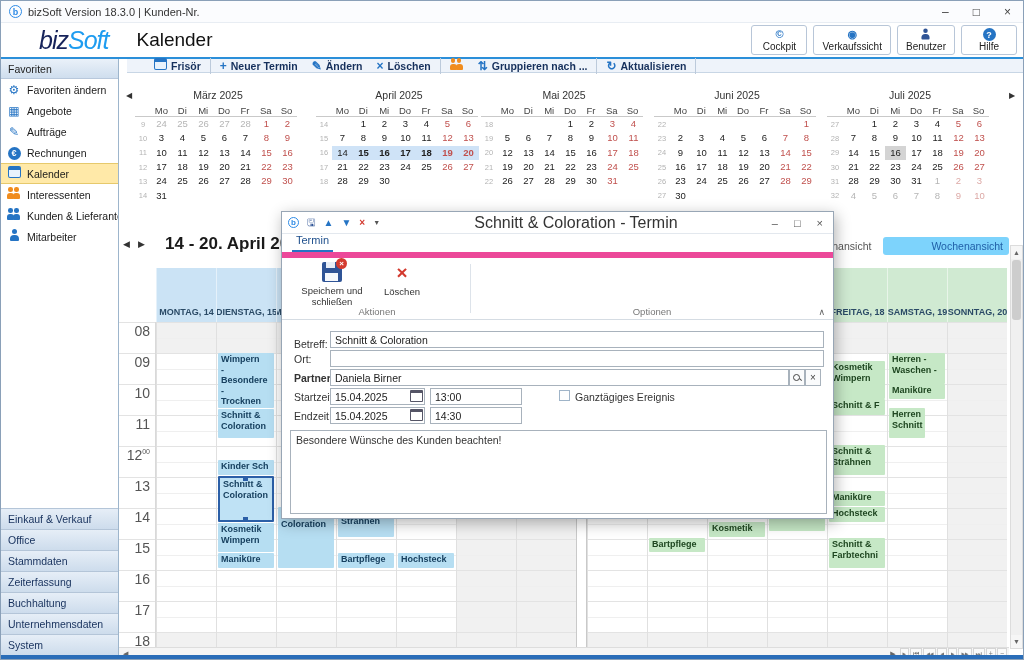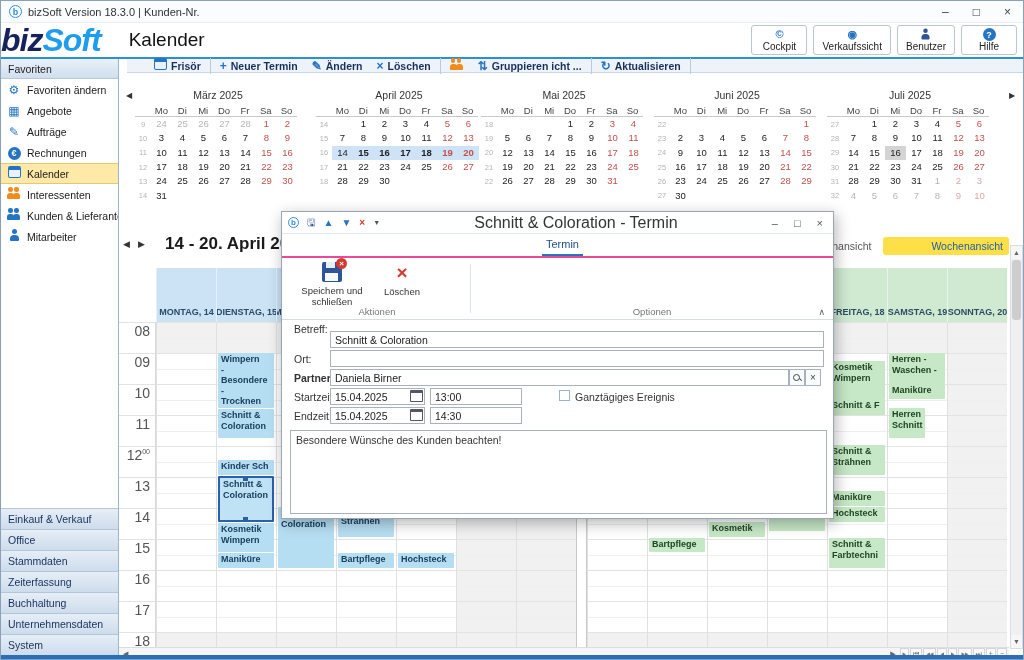--- a/index.html
+++ b/index.html
@@ -9,21 +9,21 @@
 
   
   .titlebar { position:absolute; left:0; top:0; width:1024px; height:22px; background:#fbfcfe; border-bottom:1px solid #e8edf3; display:flex; align-items:center; padding:0 8px; }
   .titlebar .blogo { width:13px; height:13px; border:1.5px solid #2e8be6; border-radius:50%; color:#2e8be6; font-size:9px; font-weight:bold; display:flex; align-items:center; justify-content:center; margin-right:6px; }
   .titlebar .ttext { font-size:11px; color:#333; }
   .winbtns { margin-left:auto; display:flex; gap:24px; padding-right:6px; }
   .winbtns span { font-size:12px; color:#444; line-height:22px; }
 
   
   .header { position:absolute; left:0; top:22px; width:1024px; height:34px; background:#fff; display:flex; align-items:center; }
-  .logo { font-size:32px; font-weight:bold; font-style:italic; letter-spacing:-1px; line-height:34px; }
+  .logo { font-size:25px; font-weight:normal; font-style:italic; letter-spacing:-1px; margin-left:38px; line-height:34px; }
   .logo .lb { color:#16235a; } .logo .ls { color:#1e9cf0; }
   .pagetitle { font-size:19px; color:#111; margin-left:28px; }
   .hdr-buttons { margin-left:auto; display:flex; gap:6px; margin-right:8px; }
   .hdr-btn { min-width:56px; height:30px; border:1px solid #b8c6d8; border-radius:3px; background:#fff; display:flex; flex-direction:column; align-items:center; justify-content:center; padding:1px 8px; cursor:default; }
   .hdr-btn .hic { font-size:11px; color:#2574c4; line-height:12px; height:13px; font-weight:bold; }
   .hdr-btn .hlb { font-size:10px; color:#222; line-height:12px; }
   .accentline { position:absolute; left:0; top:56px; width:1024px; height:2px; background:#2b8fd9; }
 
   
   .sidebar { position:absolute; left:0; top:58px; width:118px; height:596px; background:#fff; border-right:1px solid #9db5cc; }
@@ -65,21 +65,21 @@
   .mc-sel { background:#cfe3f7; } .mc-selb { background:#cfe3f7; font-weight:bold; }
   .mc-selwe { background:#cfe3f7; font-weight:bold; color:#c0504d; }
   .mc-today { background:#d4d4d4; }
 
   
   .weekbar { position:absolute; left:0; top:172px; width:906px; height:32px; background:#fff; }
   .wk-nav { position:absolute; left:4px; top:8px; font-size:9px; color:#333; letter-spacing:8px; }
   .wk-title { position:absolute; left:46px; top:3px; font-size:17px; font-weight:bold; color:#1a1a1a; white-space:nowrap; }
   .viewtabs { position:absolute; right:16px; top:6px; display:flex; gap:6px; align-items:center; }
   .vtab { font-size:10.5px; color:#555; padding:3px 6px; border-radius:3px; white-space:nowrap; }
-  .vtab.active { background:#fde047; color:#2060a8;padding-left:48px; }
+  .vtab.active { background:#7dd3fc; color:#2060a8;padding-left:48px; }
 
   
   .sched { position:absolute; left:0; top:204px; width:906px; height:395px; background:#fff; overflow:hidden; }
   .ruler { position:absolute; left:0; top:59px; width:37px; height:336px; border-right:1px solid #d9d9d9; }
   .hourlbl { position:absolute; right:5px; font-size:14px; color:#555; }
   .hourlbl sup { font-size:7px; }
   .grp { position:absolute; top:5px; height:390px; overflow:hidden; }
   .grp-head { position:absolute; left:0; top:0; width:420px; height:54px; display:flex; align-items:flex-end; }
   .dayhead { width:60px; height:54px; display:flex; align-items:flex-end; justify-content:center; padding-bottom:5px; font-size:9px; font-weight:bold; color:#2a4a66; white-space:nowrap; overflow:hidden; border-left:1px solid rgba(255,255,255,.5); }
   .grp-body { position:absolute; left:0; top:54px; width:420px; height:336px; background:#fff; }
@@ -104,21 +104,21 @@
 
   
   .dialog { position:absolute; left:280px; top:210px; width:553px; height:308px; background:#fff; border:1px solid #98a6b5; box-shadow:2px 4px 14px rgba(0,0,0,.3); z-index:50; }
   .dlg-title { height:22px; display:flex; align-items:center; padding:0 6px; border-bottom:1px solid #e3e8ee; }
   .dlg-qat { display:flex; align-items:center; gap:8px; }
   .dlg-qat .blogo { width:11px; height:11px; border:1.5px solid #2e8be6; border-radius:50%; color:#2e8be6; font-size:8px; font-weight:bold; display:flex; align-items:center; justify-content:center; }
   .qat-ic { font-size:10px; line-height:22px; }
   .dlg-cap { flex:1; text-align:center; font-size:16px; color:#333; }
   .dlg-winbtns { display:flex; gap:16px; padding-right:4px; }
   .dlg-winbtns span { font-size:11px; color:#555; }
-  .dlg-tabs { height:24px; border-bottom:2px solid #ec4899; display:flex; align-items:flex-end; padding-left:10px;justify-content:center; }
+  .dlg-tabs { height:24px; border-bottom:6px solid #ec4899; display:flex; align-items:flex-end; padding-left:10px; }
   .dlg-tab { font-size:11px; color:#1e4f8c; padding:0 4px 4px 4px; border-bottom:2px solid #2574c4; }
   .ribbon { position:relative; height:62px; border-bottom:1px solid #d5dce3; }
   .rb-btn { position:absolute; top:4px; text-align:center; font-size:9.5px; color:#333; line-height:11px; }
   .floppy { position:relative; width:20px; height:20px; margin:0 auto 3px auto; background:#2f5496; border-radius:2px 4px 2px 2px; }
   .floppy::before { content:""; position:absolute; left:4px; top:0; width:9px; height:6px; background:#e8eef7; }
   .floppy::after { content:""; position:absolute; left:3px; bottom:1px; width:13px; height:8px; background:#f5f8fc; }
   .floppy .badge { position:absolute; right:-5px; top:-4px; width:11px; height:11px; border-radius:50%; background:#d33a2f; color:#fff; font-size:8px; line-height:11px; text-align:center; font-weight:bold; z-index:2; }
   .redx { font-size:19px; color:#d33a2f; font-weight:bold; line-height:22px; margin-bottom:2px; }
   .rb-group-cap { position:absolute; bottom:2px; font-size:9.5px; color:#777; text-align:center; }
   .rb-sep { position:absolute; top:6px; bottom:6px; width:1px; background:#dde3ea; }
@@ -244,21 +244,21 @@
         <span class="tb-btn">
           <span class="tb-ic"><span style="color: rgb(37, 116, 196);">×</span></span>
           <span>Löschen</span>
         </span>
         <span class="tb-sep"></span>
         <span class="tb-btn">
           <span class="tb-ic"><span class="people-ic" style="color: rgb(240, 140, 30);"></span></span>
         </span>
         <span class="tb-btn">
           <span class="tb-ic"><span style="color: rgb(37, 116, 196);">⇅</span></span>
-          <span>Gruppieren icht ...</span>
+          <span>Gruppieren nach ...</span>
         </span>
         <span class="tb-sep"></span>
         <span class="tb-btn">
           <span class="tb-ic"><span style="color: rgb(37, 116, 196);">↻</span></span>
           <span>Aktualisieren</span>
         </span>
         <span class="tb-sep"></span>
       </div>
     <div class="ministrip" id="ministrip">
         <span class="mc-arrow" style="left: 7px;">◀</span>
@@ -870,21 +870,21 @@
       <div class="rb-btn" style="left:95px; width:50px;">
         <div class="redx">×</div>
         <div>Löschen</div>
       </div>
       <div class="rb-sep" style="left:188px;"></div>
       <div class="rb-group-cap" style="left:10px; width:170px;">Aktionen</div>
       <div class="rb-group-cap" style="left:200px; width:340px;">Optionen</div>
       <span class="chev">∧</span>
     </div>
     <div class="dlg-form">
-      <span class="frm-lbl" style="top:3px;">Betreff:</span>
+      <span class="frm-lbl" style="top:18px;">Betreff:</span>
       <input class="frm-input" style="left: 48px; top: 11px; width: 494px;" value="Schnitt &amp; Coloration">
       <span class="frm-lbl" style="top:33px;">Ort:</span>
       <input class="frm-input" style="left: 48px; top: 30px; width: 494px;" value="">
       <span class="frm-lbl" style="top:52px; font-weight:bold;">Partner:</span>
       <input class="frm-input" style="left: 48px; top: 49px; width: 459px;" value="Daniela Birner">
       <span class="mini-btn" style="left:507px; top:49px;">
           <span class="mag"></span>
         </span>
       <span class="mini-btn" style="left:523px; top:49px; font-size:10px; color:#444;">×</span>
       <span class="frm-lbl" style="top:71px;">Startzeit:</span>

